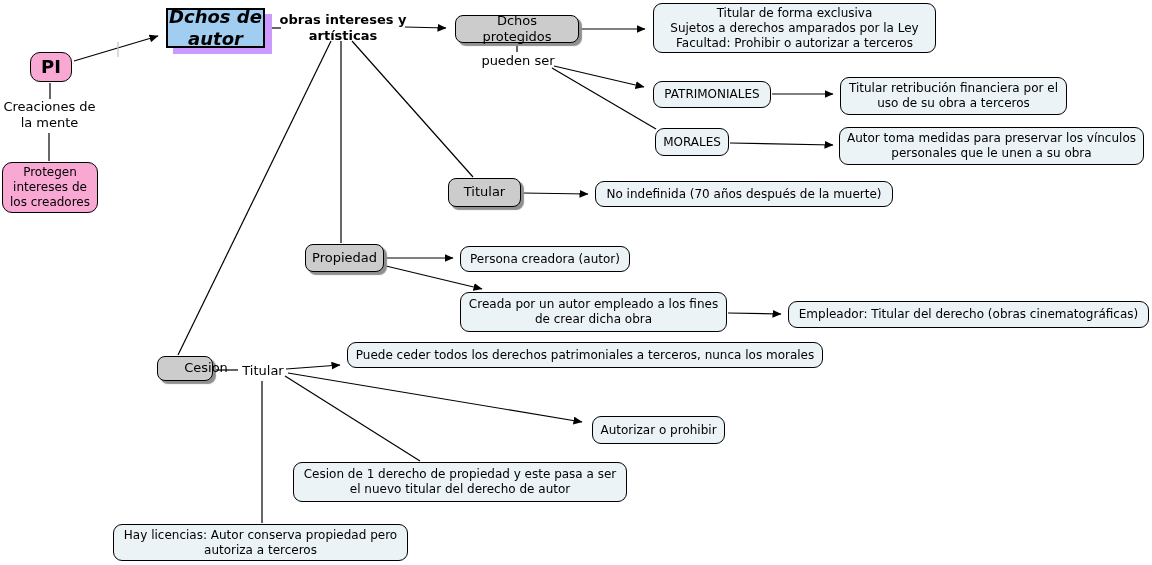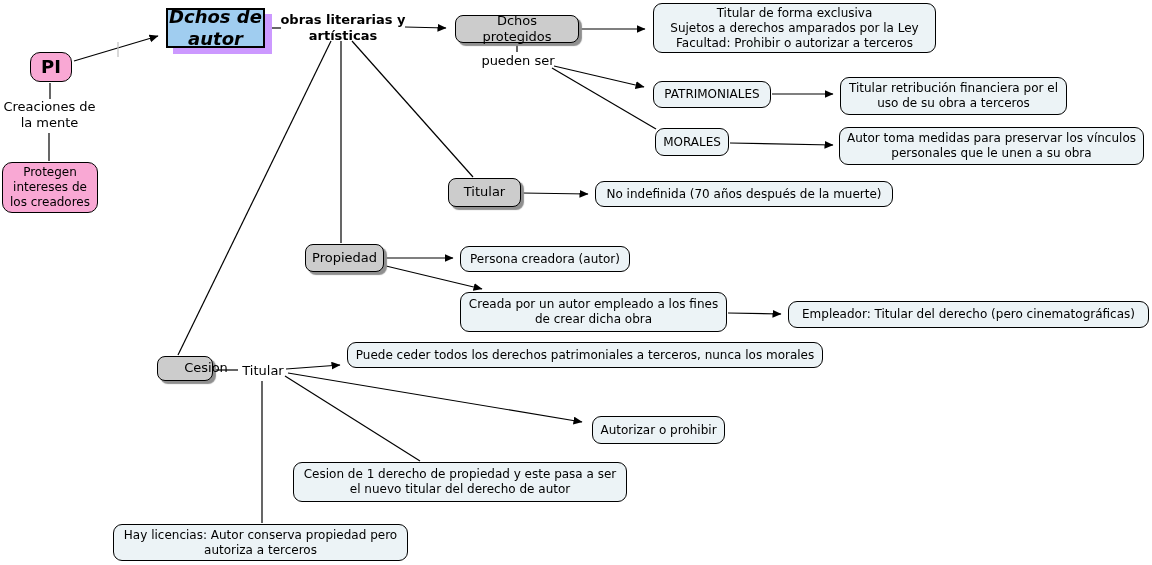--- a/index.html
+++ b/index.html
@@ -93,21 +93,21 @@
   <div class="node plain fs13" style="left:2px;top:99px;width:95px;">Creaciones de
 la mente</div>
 
   <div class="node purple" style="left:2px;top:162px;width:96px;height:51px;">Protegen
 intereses de
 los creadores</div>
 
   <div class="node blue" style="left:166px;top:8px;width:99px;height:40px;">Dchos de
 autor</div>
 
-  <div class="node plain bold fs13" style="left:278px;top:12px;width:130px;">obras literarias y
+  <div class="node plain bold fs13" style="left:278px;top:12px;width:130px;">obras intereses y
 artísticas</div>
 
   <div class="node box gray fs13" style="left:455px;top:15px;width:124px;height:28px;">Dchos protegidos</div>
 
   <div class="node box" style="left:653px;top:3px;width:283px;height:50px;">Titular de forma exclusiva
 Sujetos a derechos amparados por la Ley
 Facultad: Prohibir o autorizar a terceros</div>
 
   <div class="node plain fs13" style="left:481px;top:53px;width:74px;">pueden ser</div>
 
@@ -125,21 +125,21 @@
 
   <div class="node box" style="left:595px;top:181px;width:298px;height:26px;">No indefinida (70 años después de la muerte)</div>
 
   <div class="node box gray fs13" style="left:305px;top:244px;width:79px;height:28px;">Propiedad</div>
 
   <div class="node box" style="left:460px;top:246px;width:170px;height:26px;">Persona creadora (autor)</div>
 
   <div class="node box" style="left:460px;top:292px;width:267px;height:40px;">Creada por un autor empleado a los fines
 de crear dicha obra</div>
 
-  <div class="node box" style="left:788px;top:301px;width:361px;height:27px;">Empleador: Titular del derecho (pero cinematográficas)</div>
+  <div class="node box" style="left:788px;top:301px;width:361px;height:27px;">Empleador: Titular del derecho (obras cinematográficas)</div>
 
   <div class="node box gray fs13" style="left:157px;top:356px;width:40px;height:25px;padding-left:48px;">Cesion</div>
 
   <div class="node plain fs13" style="left:240px;top:363px;width:46px;">Titular</div>
 
   <div class="node box" style="left:347px;top:342px;width:476px;height:26px;">Puede ceder todos los derechos patrimoniales a terceros, nunca los morales</div>
 
   <div class="node box" style="left:592px;top:416px;width:133px;height:28px;">Autorizar o prohibir</div>
 
   <div class="node box" style="left:293px;top:462px;width:334px;height:40px;">Cesion de 1 derecho de propiedad y este pasa a ser

